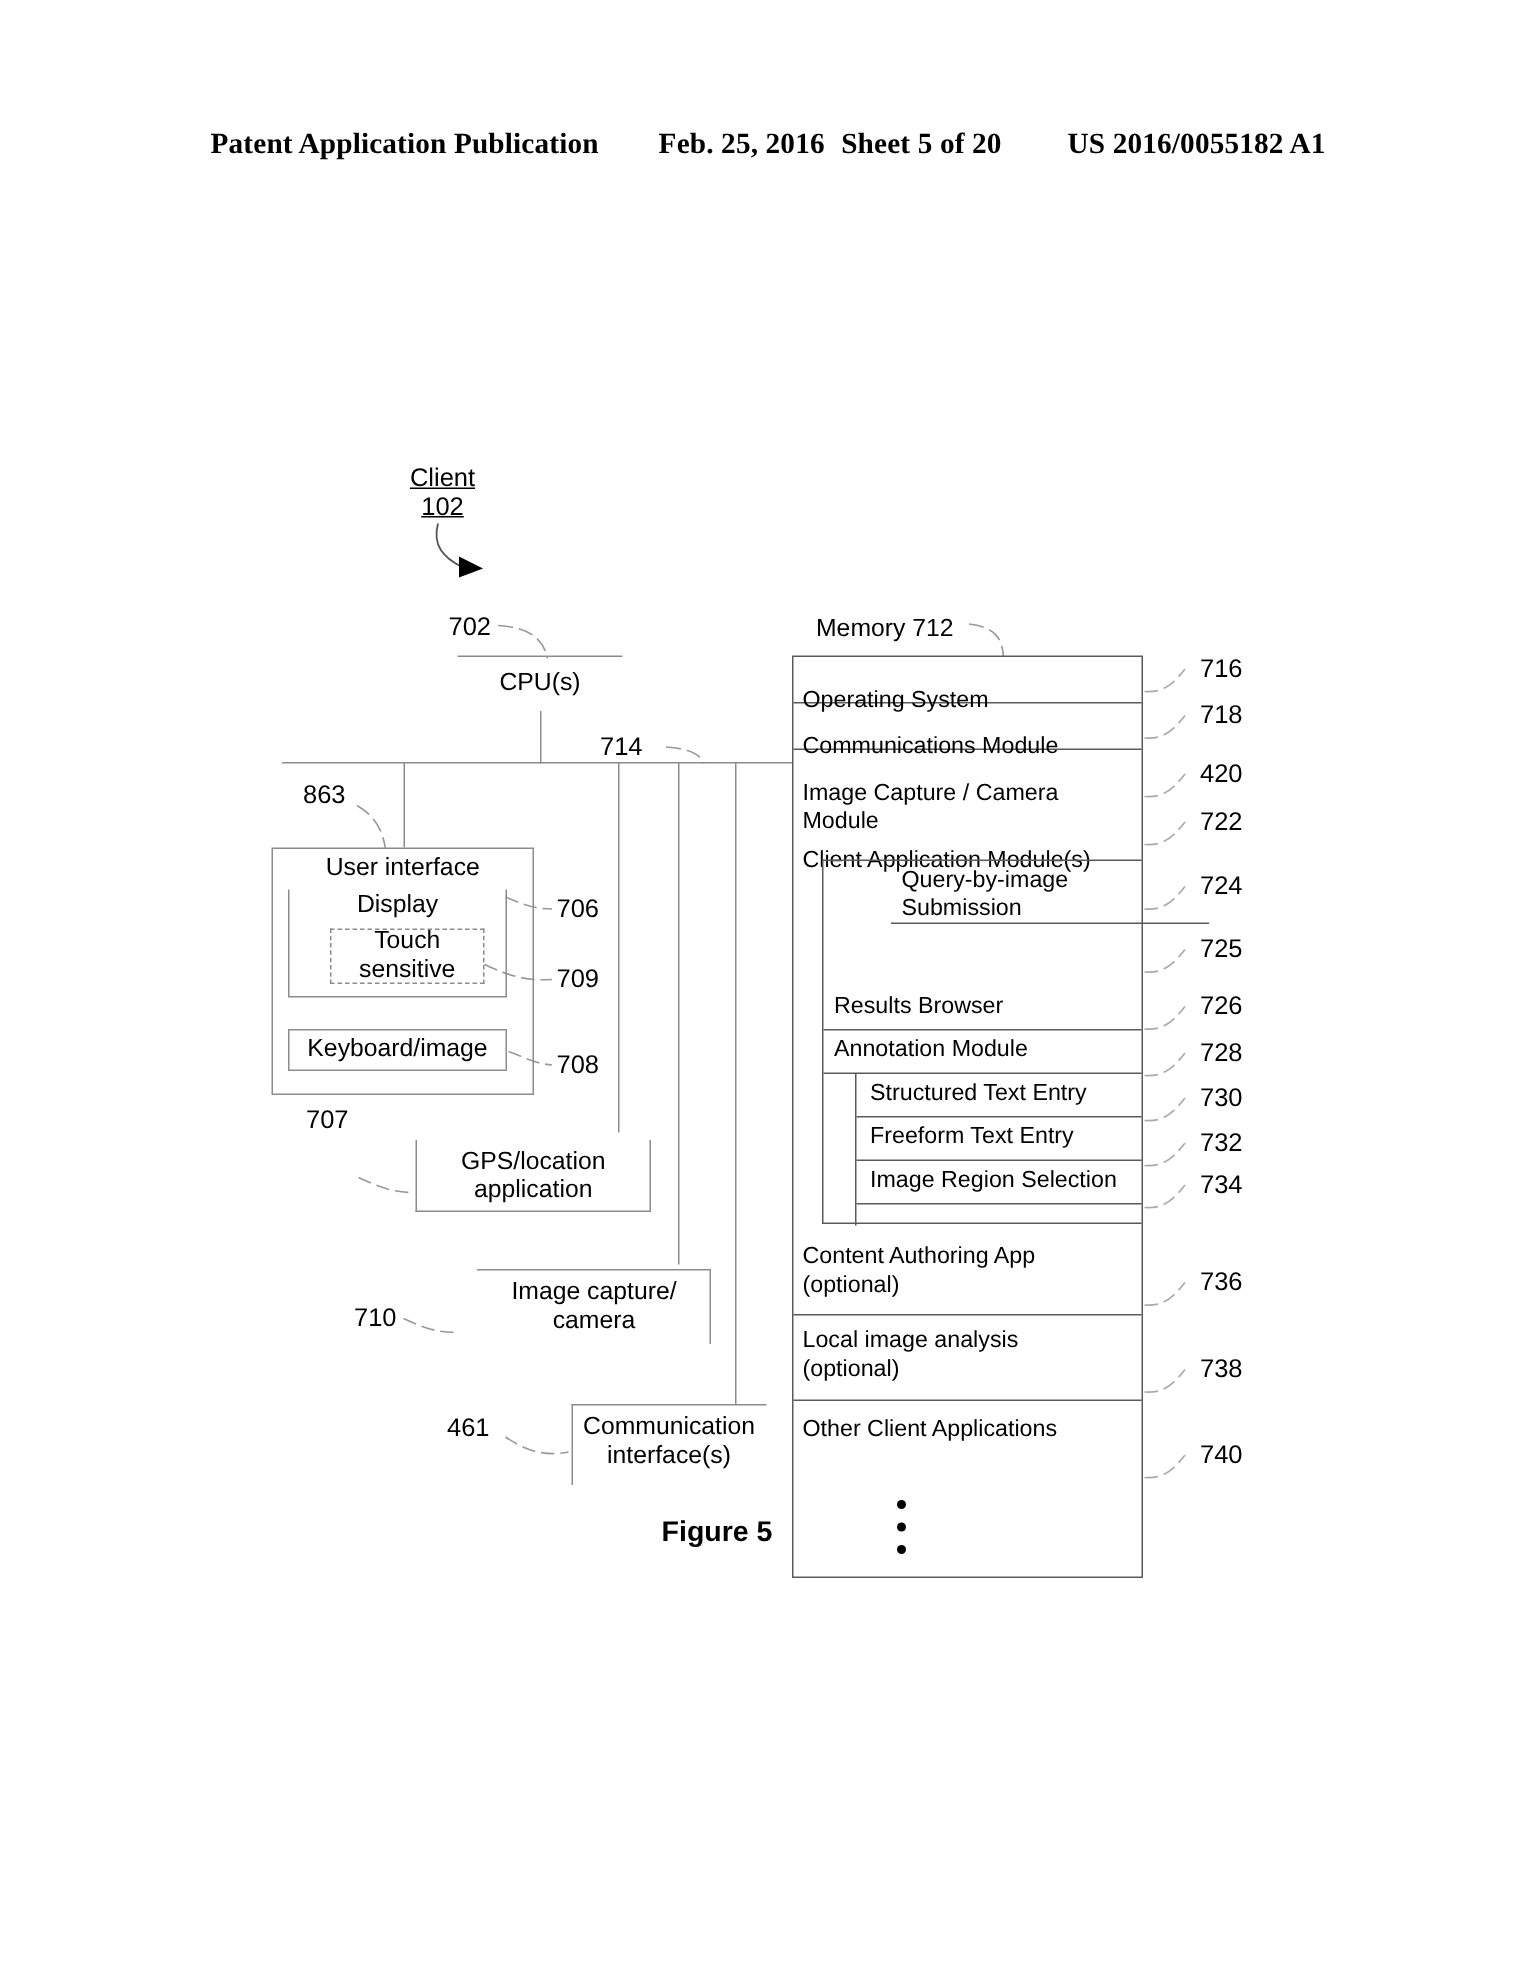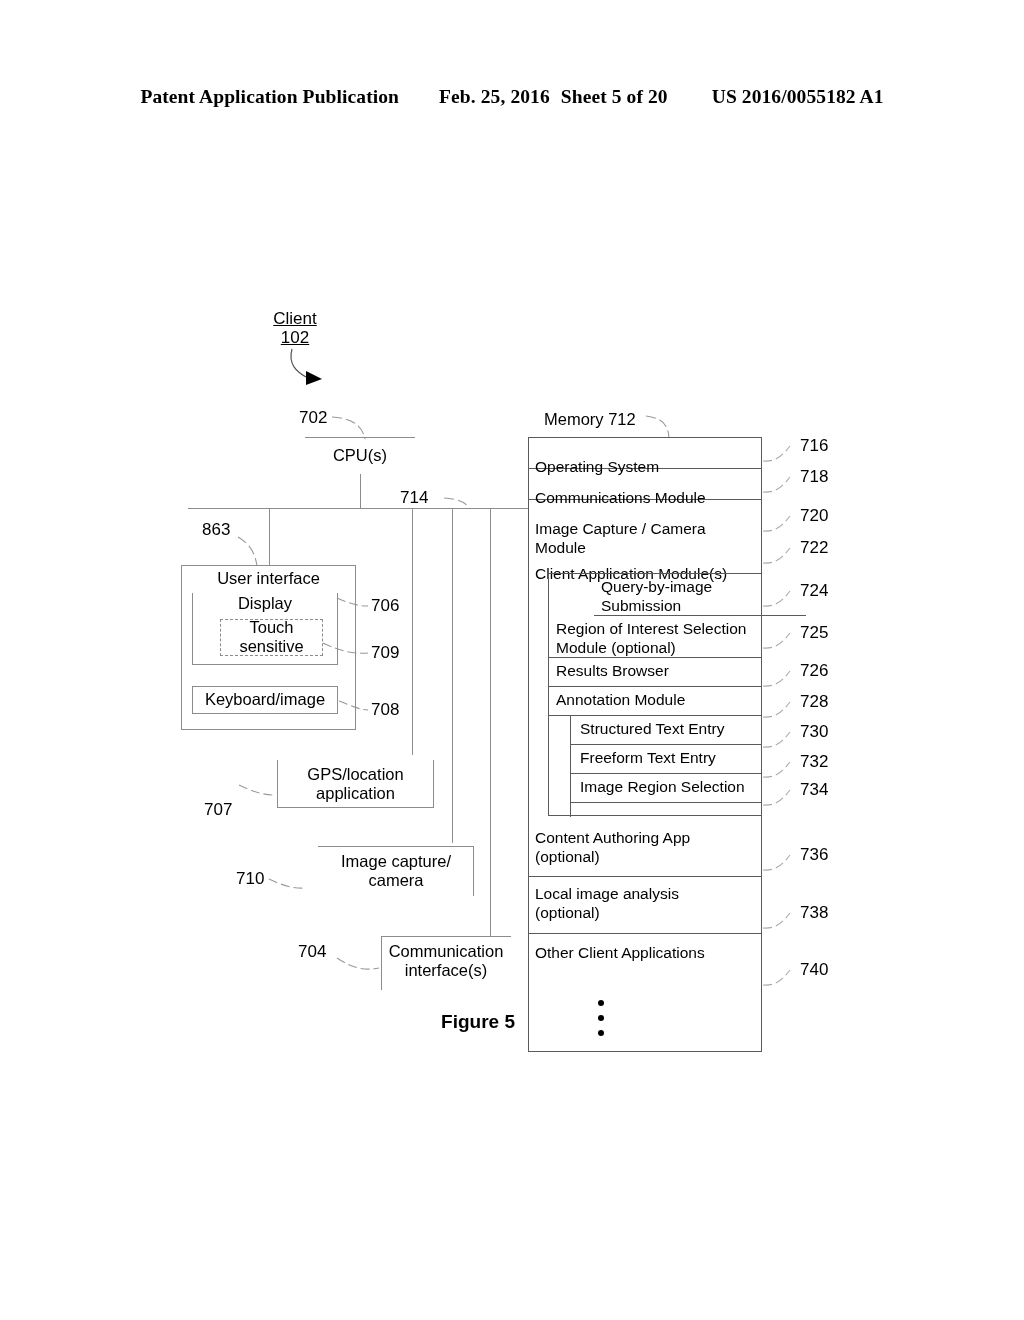--- a/index.html
+++ b/index.html
@@ -263,33 +263,33 @@
 sensitive</div>
 <div class="refnum" style="left:371px; top:643px;">709</div>
 
 <div class="boxed" style="left:192px; top:686px; width:146px; height:28px;"></div>
 <div class="lbl center" style="left:192px; top:690px; width:146px;">Keyboard/image</div>
 <div class="refnum" style="left:371px; top:700px;">708</div>
 
 <div class="boxed" style="left:277px; top:760px; width:157px; height:48px; border-top:none;"></div>
 <div class="lbl center" style="left:277px; top:765px; width:157px;">GPS/location
 application</div>
-<div class="refnum" style="left:204px; top:800px;">707</div>
+<div class="refnum" style="left:204px; top:737px;">707</div>
 
 <div class="ln hline" style="left:318px; top:846px; width:156px;"></div>
 <div class="ln vline" style="left:473px; top:846px; height:50px;"></div>
 <div class="lbl center" style="left:318px; top:852px; width:156px;">Image capture/
 camera</div>
 <div class="refnum" style="left:236px; top:869px;">710</div>
 
 <div class="ln hline" style="left:381px; top:936px; width:130px;"></div>
 <div class="ln vline" style="left:381px; top:936px; height:54px;"></div>
 <div class="lbl center" style="left:381px; top:942px; width:130px;">Communication
 interface(s)</div>
-<div class="refnum" style="left:298px; top:942px;">704</div>
+<div class="refnum" style="left:298px; top:942px;">461</div>
 
 <div class="lbl" style="left:544px; top:410px; font-size:16.5px;">Memory 712</div>
 
 <div id="memory-panel">
 
   <div class="mem-row" style="top:0px; width:232px; height:31px;">
     <div class="row-text">Operating System</div>
   </div>
 
   <div class="mem-row" style="top:31px; width:232px; height:31px;">
@@ -305,24 +305,20 @@
     <div class="row-text">Client Application Module(s)</div>
   </div>
 
   <div class="mem-group" style="left:19px; top:135px; width:213px; height:243px;">
 
     <div class="mem-subrow" style="top:0px; width:212px; height:42px;margin-left:45px;">
       <div class="row-text">Query-by-image
 Submission</div>
     </div>
 
-    <div class="mem-subrow" style="top:42px; width:212px; height:42px;">
-      <div class="row-text">Region of Interest Selection
-Module (optional)</div>
-    </div>
 
     <div class="mem-subrow" style="top:84px; width:212px; height:29px;">
       <div class="row-text">Results Browser</div>
     </div>
 
     <div class="mem-subrow" style="top:113px; width:212px; height:29px;">
       <div class="row-text">Annotation Module</div>
     </div>
 
     <div class="mem-subsub" style="left:21px; top:142px; width:191px; height:101px;">
@@ -356,21 +352,21 @@
 </div>
 
 <div class="vdots">
   <i></i>
     <i></i>
     <i></i>
 </div>
 
 <div class="refnum" style="left:800px; top:436px;">716</div>
 <div class="refnum" style="left:800px; top:467px;">718</div>
-<div class="refnum" style="left:800px; top:506px;">720</div>
+<div class="refnum" style="left:800px; top:506px;">420</div>
 <div class="refnum" style="left:800px; top:538px;">722</div>
 <div class="refnum" style="left:800px; top:581px;">724</div>
 <div class="refnum" style="left:800px; top:623px;">725</div>
 <div class="refnum" style="left:800px; top:661px;">726</div>
 <div class="refnum" style="left:800px; top:692px;">728</div>
 <div class="refnum" style="left:800px; top:722px;">730</div>
 <div class="refnum" style="left:800px; top:752px;">732</div>
 <div class="refnum" style="left:800px; top:780px;">734</div>
 <div class="refnum" style="left:800px; top:845px;">736</div>
 <div class="refnum" style="left:800px; top:903px;">738</div>

